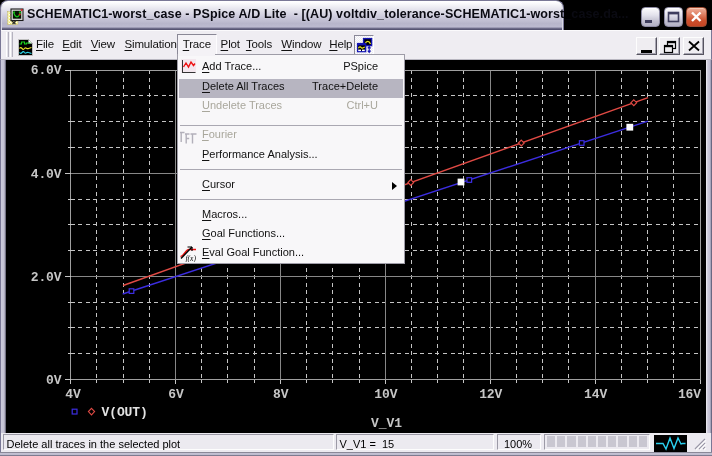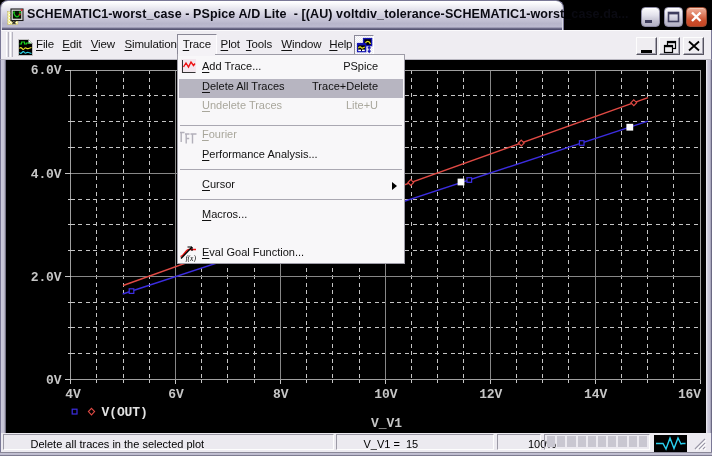--- a/index.html
+++ b/index.html
@@ -46,21 +46,21 @@
   background:linear-gradient(90deg,#f1f0f5 0%,#cbc9da 30%,#bfbdd0 70%,#7a7896 85%,#55536a 100%); }
 #bot { left:0; top:452px; width:712px; height:4px;
   background:linear-gradient(#8a8898 0%, #8a8898 25%, #c3c1d3 30%, #bcbacd 70%, #514f66 100%); }
 
 
 #status { left:0; top:433px; width:712px; height:19px; background:#eceaf0;
   border-left:1px solid #7a7896; border-right:1px solid #7a7896; font-size:11px; color:#000; }
 .pan { position:absolute; top:1px; height:16px;
   border-top:1px solid #9c9aa6; border-left:1px solid #9c9aa6;
   border-bottom:1px solid #fdfdfd; border-right:1px solid #fdfdfd; }
-.pan span { position:absolute; left:2.5px; top:3px; white-space:nowrap;margin-left:24px; }
+.pan span { position:absolute; left:2.5px; top:3px; white-space:nowrap; }
 .seg { position:absolute; top:2.5px; width:8.2px; height:11px; background:#c9c7d1; }
 
 
 #dd { left:177px; top:54px; width:228px; height:210px; background:#f8f7f9;
   border:1px solid #9e9ca7; font-size:11px; color:#111; }
 .mi { position:absolute; left:1px; right:1px; padding-left:23px; white-space:nowrap; }
 .mi .tx { position:relative; top:-2px; }
 .mi u { text-decoration:underline; text-underline-offset:1.5px; }
 .mi .sc { position:absolute; right:25px; top:-2px; }
 .mi.hl { background:#b7b5c1; }
@@ -302,29 +302,30 @@
   <svg class="abs" style="left:692px;top:4px" width="14" height="14">
     <path d="M12 2 L 2 12 M 12 6 L 6 12 M 12 10 L 10 12" stroke="#9a98a8" stroke-width="1.4"></path>
     <path d="M13 3 L 3 13 M 13 7 L 7 13 M 13 11 L 11 13" stroke="#fdfdfd" stroke-width="1.2"></path>
   </svg>
 </div>
 
 <div class="abs" id="dd">
   <div style="position:absolute;left:0;top:-1px;width:37px;height:2px;background:#f4f2f6"></div>
   <div class="mi" style="top:3.5px;height:19px;line-height:19px"><span class="tx"><u>A</u>dd Trace...</span><span class="sc">PSpice</span></div>
 <div class="mi hl" style="top:23.5px;height:19px;line-height:19px"><span class="tx"><u>D</u>elete All Traces</span><span class="sc">Trace+Delete</span></div>
-<div class="mi dis" style="top:43.0px;height:19px;line-height:19px"><span class="tx"><u>U</u>ndelete Traces</span><span class="sc">Lite+U</span></div>
+<div class="mi dis" style="top:43.0px;height:19px;line-height:19px"><span class="tx"><u>U</u>ndelete Traces</span><span class="sc">Ctrl+U</span></div>
 <div class="msep" style="top:70px"></div>
 <div class="mi dis" style="top:72.2px;height:19px;line-height:19px"><span class="tx"><u>F</u>ourier</span></div>
 <div class="mi" style="top:91.6px;height:19px;line-height:19px"><span class="tx"><u>P</u>erformance Analysis...</span></div>
 <div class="msep" style="top:114px"></div>
 <div class="mi" style="top:121.5px;height:19px;line-height:19px"><span class="tx"><u>C</u>ursor</span></div>
 <div class="marr" style="top:126.5px"></div>
 <div class="msep" style="top:144px"></div>
 <div class="mi" style="top:151.6px;height:19px;line-height:19px"><span class="tx"><u>M</u>acros...</span></div>
+<div class="mi" style="top:171.0px;height:19px;line-height:19px"><span class="tx"><u>G</u>oal Functions...</span></div>
 <div class="mi" style="top:189.6px;height:19px;line-height:19px"><span class="tx"><u>E</u>val Goal Function...</span></div>
   <svg class="abs" style="left:3px;top:4px" width="16" height="15" viewBox="0 0 16 15">
     <rect x="0" y="0" width="15" height="14" fill="#f3e7ee"></rect>
     <path d="M1 13.5 h13.5 M1.5 1 v13" stroke="#333" stroke-width="1"></path>
     <path d="M2.5 8 l2.5 -4 2.5 4 2.5 -5 2.5 3.5 1.5 -2" fill="none" stroke="#e11" stroke-width="1.4"></path>
   </svg>
   <svg class="abs" style="left:2px;top:74.5px" width="18" height="14" viewBox="0 0 18 14">
     <g fill="none" stroke="#b2b0ba" stroke-width="1.4">
       <path d="M1.2 12 V 2.5 M 0 2.5 h4.5"></path>
           <path d="M6.2 13.5 V 4 M 5 4 h4.5 M 6.2 8.5 h3"></path>

